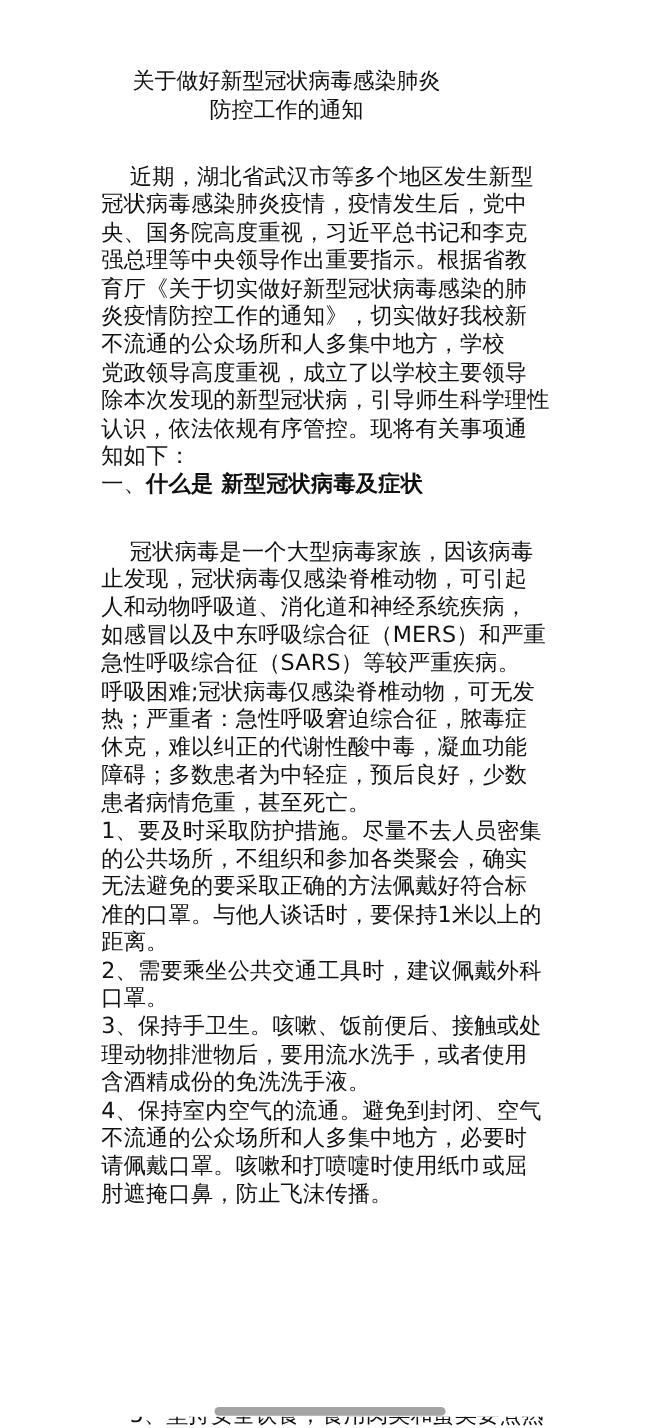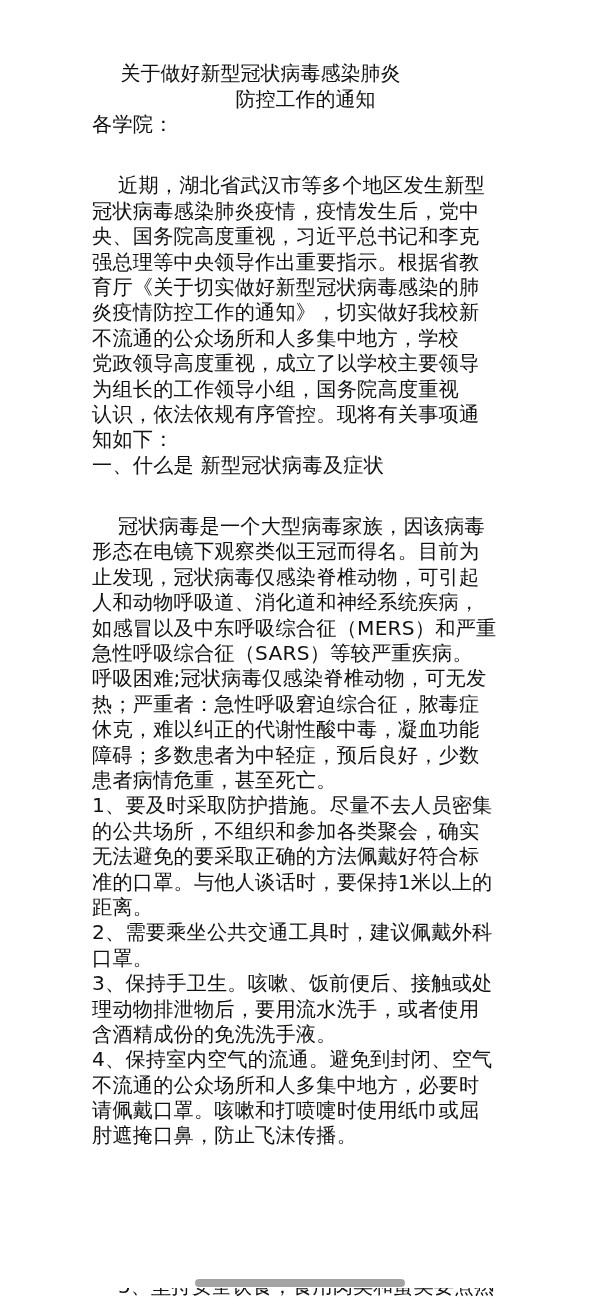--- a/index.html
+++ b/index.html
@@ -13,61 +13,59 @@
     position: absolute; left: 0; width: 521px; text-align: center;
     font-size: 20px; line-height: 26px; letter-spacing: 0px;
   }
   .body-text {
     position: absolute; left: 92px; top: 112px; width: 420px;
     font-size: 20.2px; line-height: 25.4px; letter-spacing: 0.2px;
   }
   .line { white-space: nowrap; height: 25.4px; }
   .indent { padding-left: 26px; margin-top: 36px; }
   .indent2 { padding-left: 30px; }
-  .heading { font-weight: normal; }
+  .heading { font-weight: bold; }
   .home-indicator {
     position: absolute; left: 195px; top: 1279px; width: 210px; height: 8px;
     border-radius: 4px; background: #9a9a9a; opacity: 0.9;
   }
   .cut-line { position: absolute; left: 92px; top: 1288px; width: 420px; height: 12px; overflow: hidden;
     font-size: 20.2px; line-height: 25.4px; white-space: nowrap; }
   .cut-line span { display: block; margin-top: -14px; padding-left: 26px; }
 </style>
 </head>
 <body>
 
 <div class="page">
 
   <div class="title" style="top:60px;">关于做好新型冠状病毒感染肺炎</div>
-  <div class="title" style="top:86px;padding-left:45px;">防控工作的通知</div>
+  <div class="title" style="top:86px;">防控工作的通知</div>
 
   <div class="body-text">
-    <div class="line">各学院：</div>
 
     <div>
       <div class="line indent">近期，湖北省武汉市等多个地区发生新型</div>
       <div class="line">冠状病毒感染肺炎疫情，疫情发生后，党中</div>
       <div class="line">央、国务院高度重视，习近平总书记和李克</div>
       <div class="line">强总理等中央领导作出重要指示。根据省教</div>
       <div class="line">育厅《关于切实做好新型冠状病毒感染的肺</div>
       <div class="line">炎疫情防控工作的通知》，切实做好我校新</div>
       <div class="line">不流通的公众场所和人多集中地方，学校</div>
       <div class="line">党政领导高度重视，成立了以学校主要领导</div>
-      <div class="line">为组长的工作领导小组，国务院高度重视</div>
+      <div class="line">除本次发现的新型冠状病，引导师生科学理性</div>
       <div class="line">认识，依法依规有序管控。现将有关事项通</div>
       <div class="line">知如下：</div>
     </div>
 
     <div class="line">
       <span>一、</span><span class="heading">什么是 新型冠状病毒及症状</span>
     </div>
 
     <div>
       <div class="line indent">冠状病毒是一个大型病毒家族，因该病毒</div>
-      <div class="line">形态在电镜下观察类似王冠而得名。目前为</div>
       <div class="line">止发现，冠状病毒仅感染脊椎动物，可引起</div>
       <div class="line">人和动物呼吸道、消化道和神经系统疾病，</div>
       <div class="line">如感冒以及中东呼吸综合征（MERS）和严重</div>
       <div class="line">急性呼吸综合征（SARS）等较严重疾病。</div>
     </div>
 
 
     <div>
       <div class="line">呼吸困难;冠状病毒仅感染脊椎动物，可无发</div>
       <div class="line">热；严重者：急性呼吸窘迫综合征，脓毒症</div>

